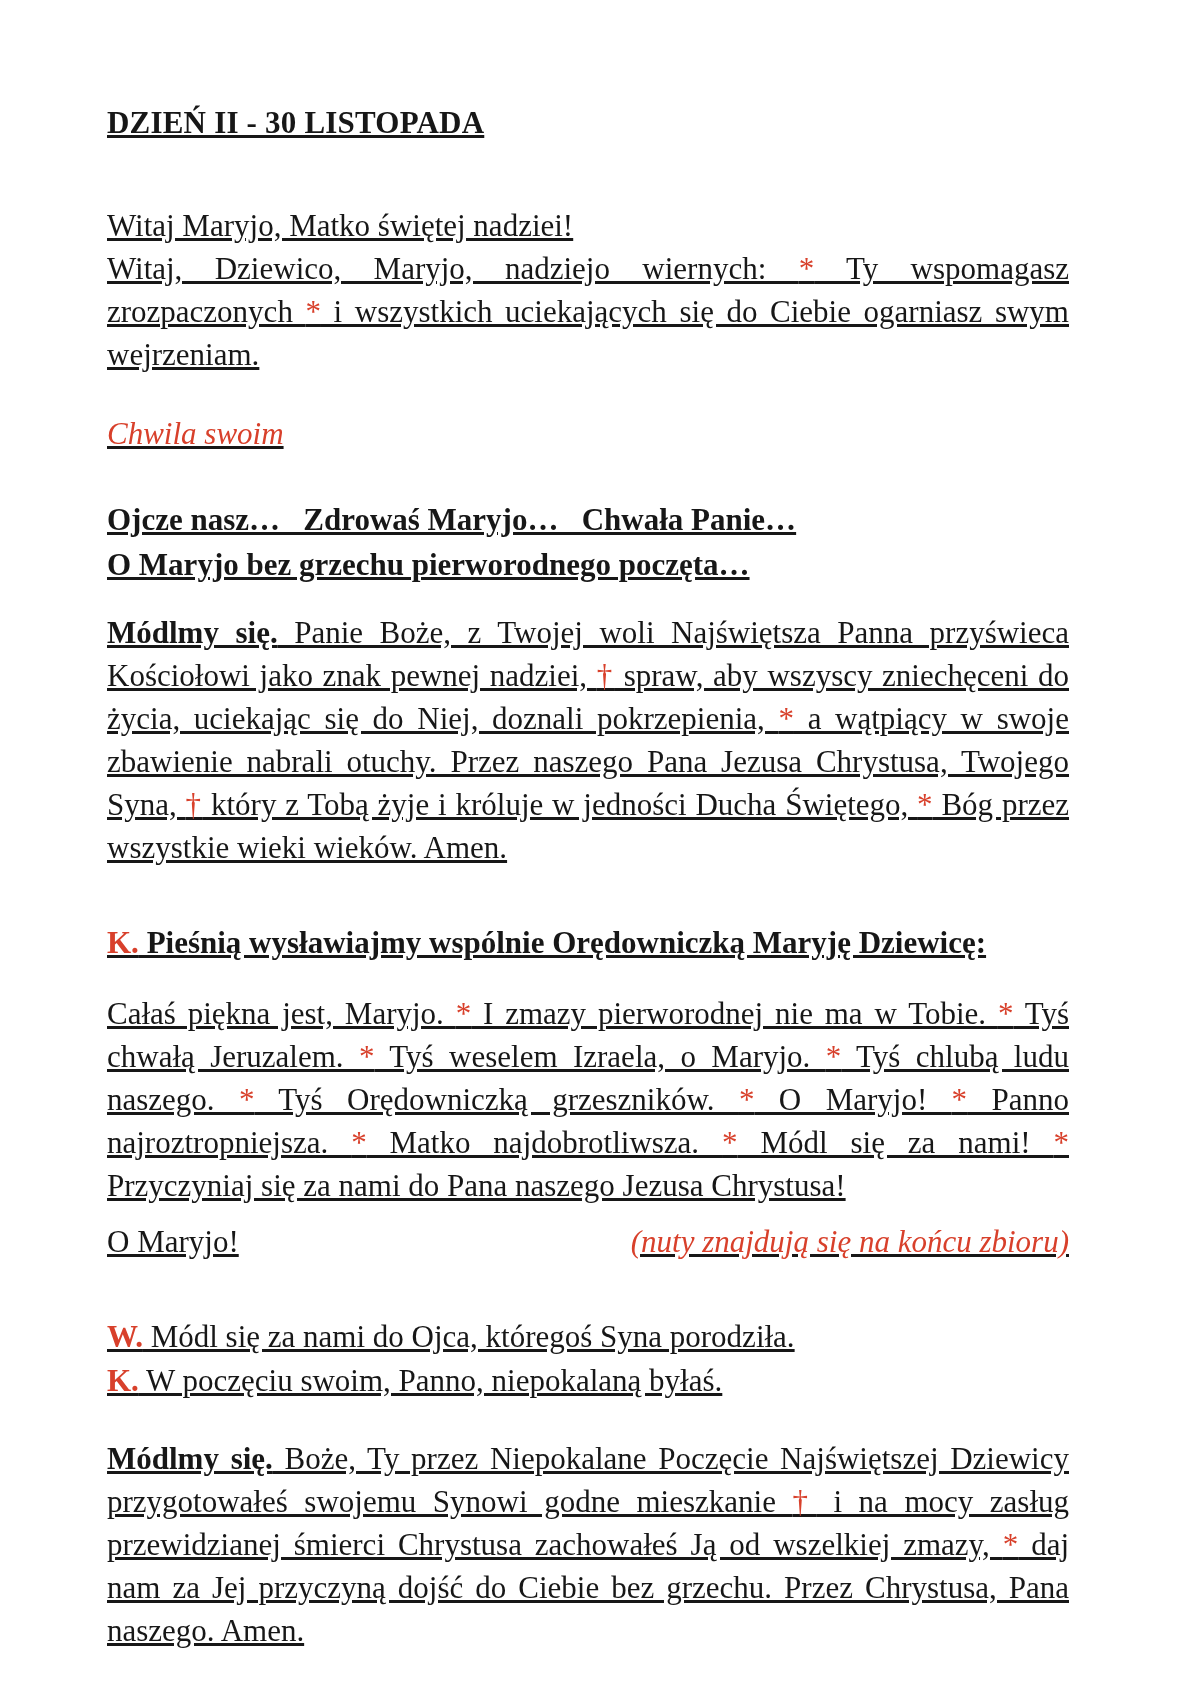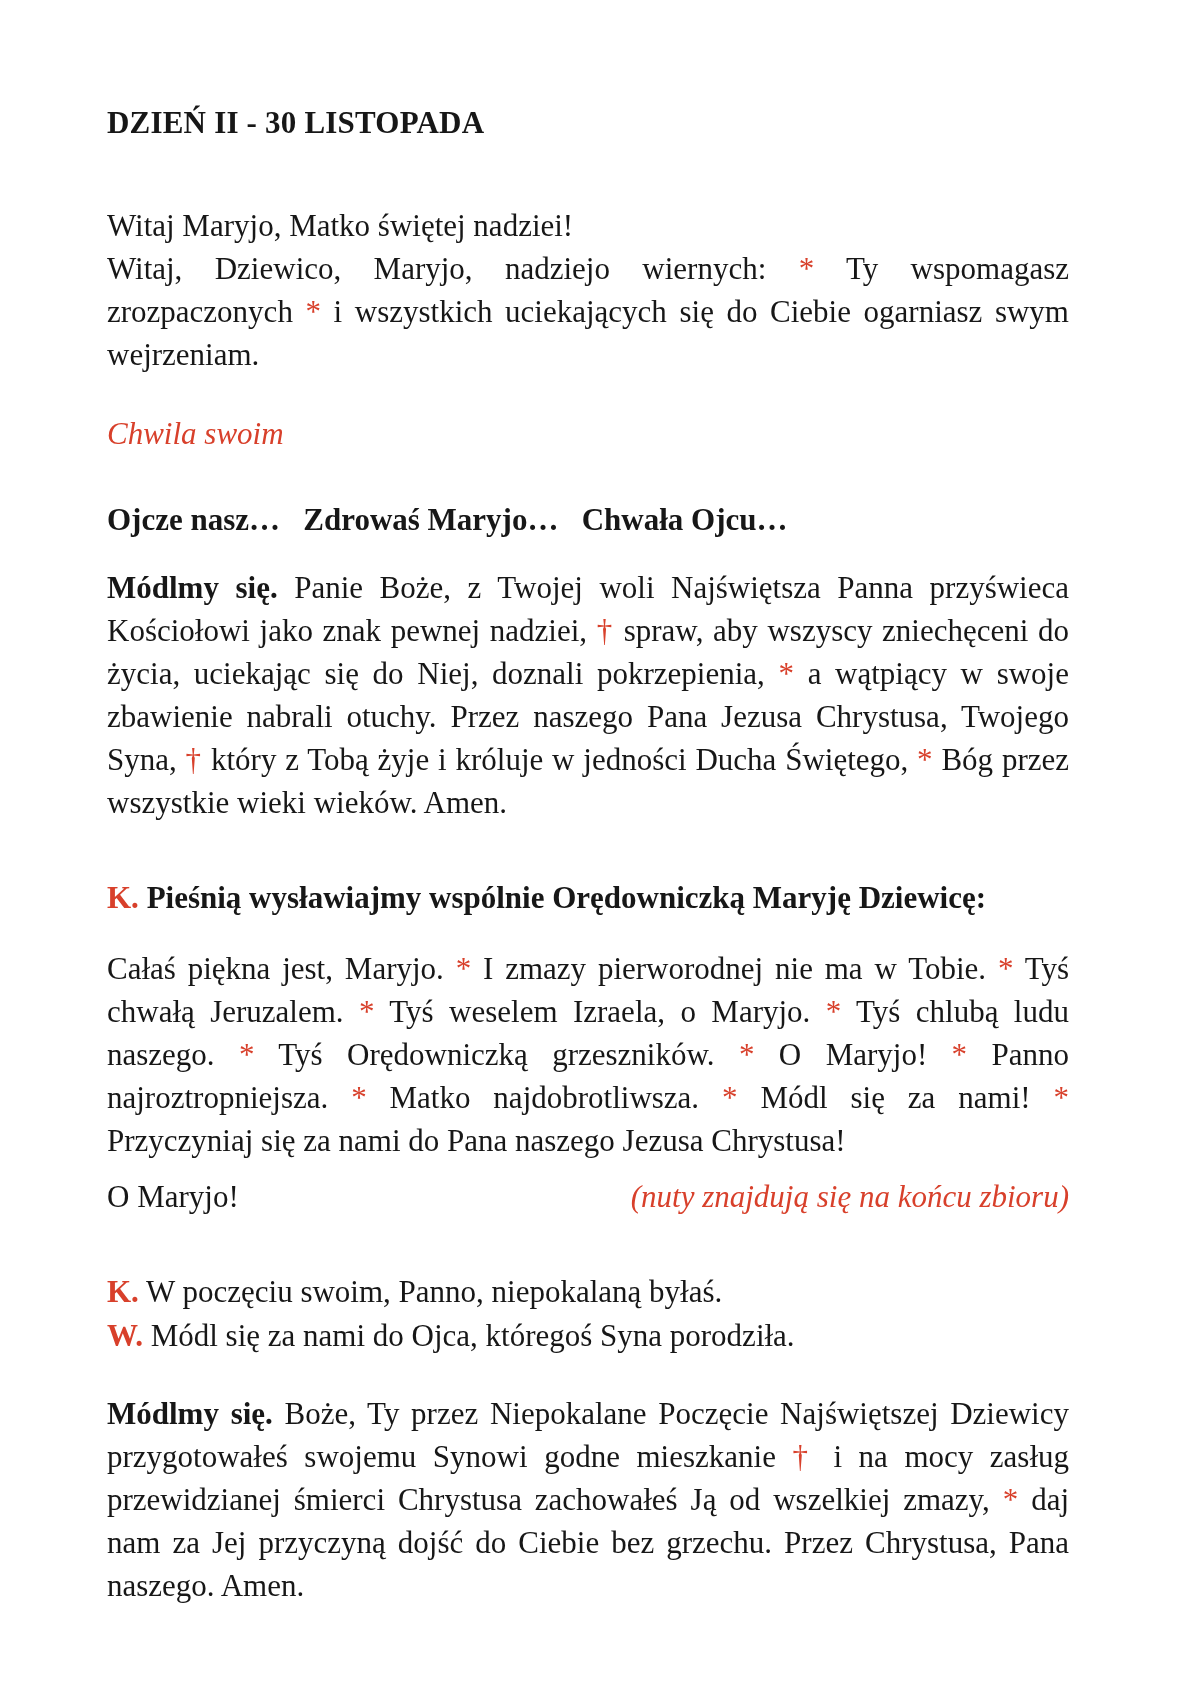--- a/index.html
+++ b/index.html
@@ -13,20 +13,21 @@
     background:#ffffff;
     font-family:"Liberation Serif","DejaVu Serif",serif;
     color:var(--ink);
     overflow:hidden;
   }
   .page{
     box-sizing:border-box;
     width:1176px;
     height:1683px;
     padding:104px 107px 56px 107px;
+    text-decoration:underline;
   }
   .doc-title{
     font-size:31px;
     font-weight:bold;
     margin:0 0 62px 0;
     line-height:38px;
     letter-spacing:0.2px;
   }
   .para{
     font-size:31px;
@@ -87,33 +88,33 @@
 <body>
 
 <main class="page">
 
   <h1 class="doc-title">DZIEŃ II - 30 LISTOPADA</h1>
 
   <p class="para m-greeting"><span class="seg-normal">Witaj Maryjo, Matko świętej nadziei!</span><br><span class="seg-normal">Witaj, Dziewico, Maryjo, nadziejo wiernych: </span><span class="seg-mark">*</span><span class="seg-normal"> Ty wspomagasz zrozpaczonych </span><span class="seg-mark">*</span><span class="seg-normal"> i wszystkich uciekających się do Ciebie ogarniasz swym wejrzeniam.</span></p>
 
   <p class="silence">Chwila swoim</p>
 
-  <p class="invocations"><span class="seg-bold">Ojcze nasz…   Zdrowaś Maryjo…   Chwała Ojcu…</span><br></p>
+  <p class="invocations"><span class="seg-bold">Ojcze nasz…   Zdrowaś Maryjo…   Chwała Panie…</span><br><span class="seg-bold">O Maryjo bez grzechu pierworodnego poczęta…</span></p>
 
   <p class="para m-prayer1"><span class="seg-bold">Módlmy się.</span><span class="seg-normal"> Panie Boże, z Twojej woli Najświętsza Panna przyświeca Kościołowi jako znak pewnej nadziei, </span><span class="seg-mark">†</span><span class="seg-normal"> spraw, aby wszyscy zniechęceni do życia, uciekając się do Niej, doznali pokrzepienia, </span><span class="seg-mark">*</span><span class="seg-normal"> a wątpiący w swoje zbawienie nabrali otuchy. Przez naszego Pana Jezusa Chrystusa, Twojego Syna, </span><span class="seg-mark">†</span><span class="seg-normal"> który z Tobą żyje i króluje w jedności Ducha Świętego, </span><span class="seg-mark">*</span><span class="seg-normal"> Bóg przez wszystkie wieki wieków. Amen.</span></p>
 
   <p class="song-heading"><span class="seg-redbold">K.</span><span class="seg-bold"> Pieśnią wysławiajmy wspólnie Orędowniczką Maryję Dziewicę:</span></p>
 
   <p class="para m-song"><span class="seg-normal">Całaś piękna jest, Maryjo. </span><span class="seg-mark">*</span><span class="seg-normal"> I zmazy pierworodnej nie ma w Tobie. </span><span class="seg-mark">*</span><span class="seg-normal"> Tyś chwałą Jeruzalem. </span><span class="seg-mark">*</span><span class="seg-normal"> Tyś weselem Izraela, o Maryjo. </span><span class="seg-mark">*</span><span class="seg-normal"> Tyś chlubą ludu naszego. </span><span class="seg-mark">*</span><span class="seg-normal"> Tyś Orędowniczką grzeszników. </span><span class="seg-mark">*</span><span class="seg-normal"> O Maryjo! </span><span class="seg-mark">*</span><span class="seg-normal"> Panno najroztropniejsza. </span><span class="seg-mark">*</span><span class="seg-normal"> Matko najdobrotliwsza. </span><span class="seg-mark">*</span><span class="seg-normal"> Módl się za nami! </span><span class="seg-mark">*</span><span class="seg-normal"> Przyczyniaj się za nami do Pana naszego Jezusa Chrystusa!</span></p>
 
   <div class="note-row">
     <span class="left">O Maryjo!</span>
     <span class="right">(nuty znajdują się na końcu zbioru)</span>
   </div>
 
   <div class="m-versicles">
+    <p class="versicle"><span class="seg-redbold">W.</span><span class="seg-normal"> Módl się za nami do Ojca, któregoś Syna porodziła.</span></p>
     <p class="versicle"><span class="seg-redbold">K.</span><span class="seg-normal"> W poczęciu swoim, Panno, niepokalaną byłaś.</span></p>
-    <p class="versicle"><span class="seg-redbold">W.</span><span class="seg-normal"> Módl się za nami do Ojca, któregoś Syna porodziła.</span></p>
   </div>
 
   <p class="para"><span class="seg-bold">Módlmy się.</span><span class="seg-normal"> Boże, Ty przez Niepokalane Poczęcie Najświętszej Dziewicy przygotowałeś swojemu Synowi godne mieszkanie </span><span class="seg-mark">†</span><span class="seg-normal"> i na mocy zasług przewidzianej śmierci Chrystusa zachowałeś Ją od wszelkiej zmazy, </span><span class="seg-mark">*</span><span class="seg-normal"> daj nam za Jej przyczyną dojść do Ciebie bez grzechu. Przez Chrystusa, Pana naszego. Amen.</span></p>
 
 </main>
 
 </body></html>

